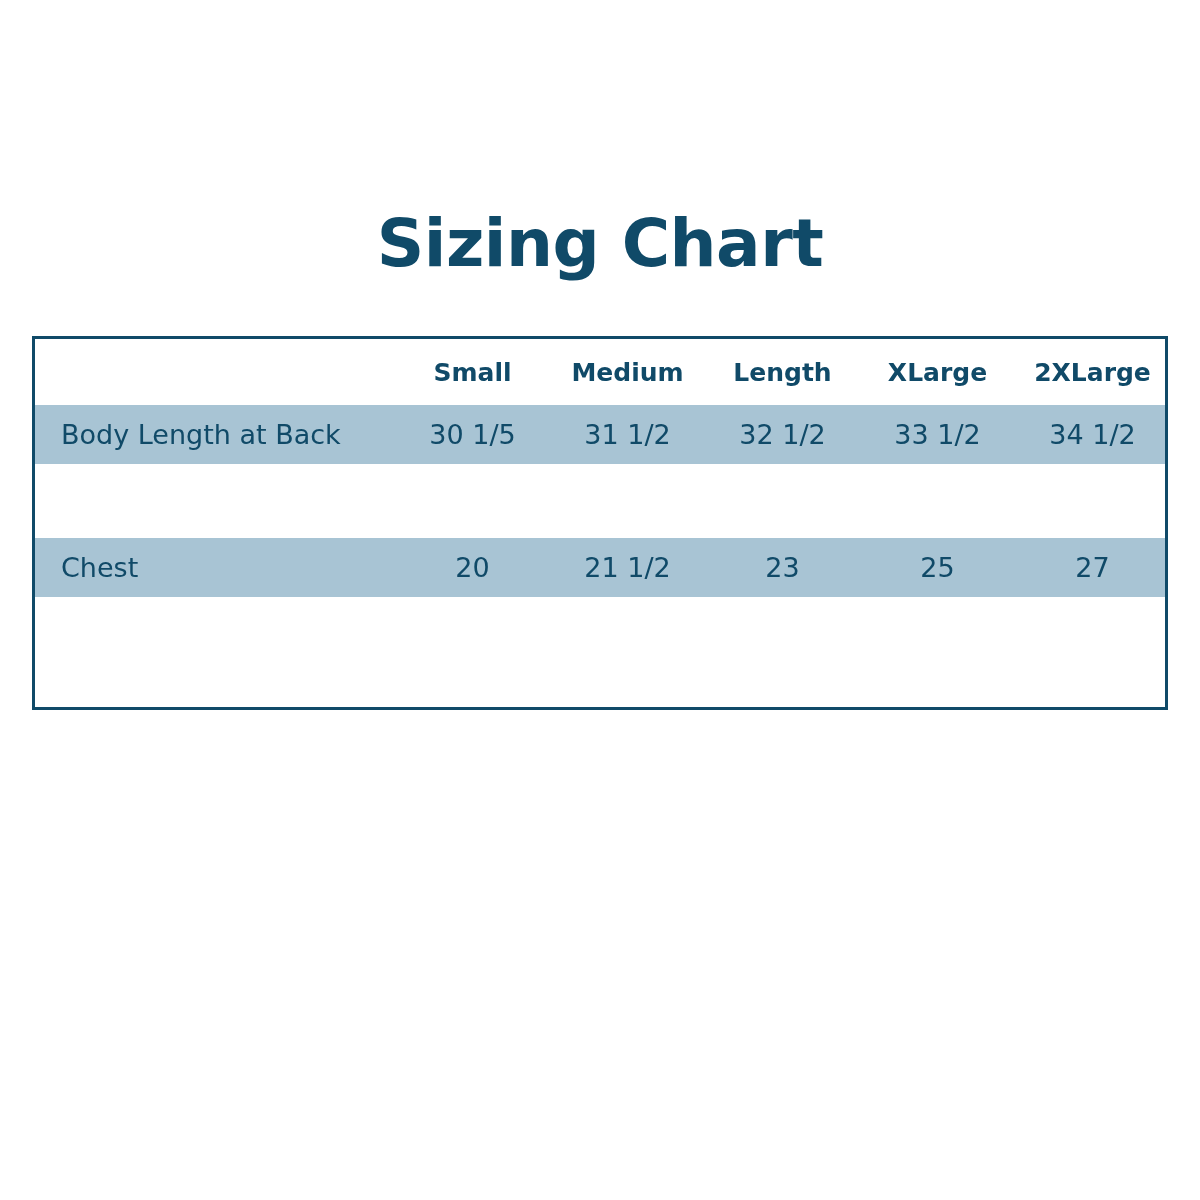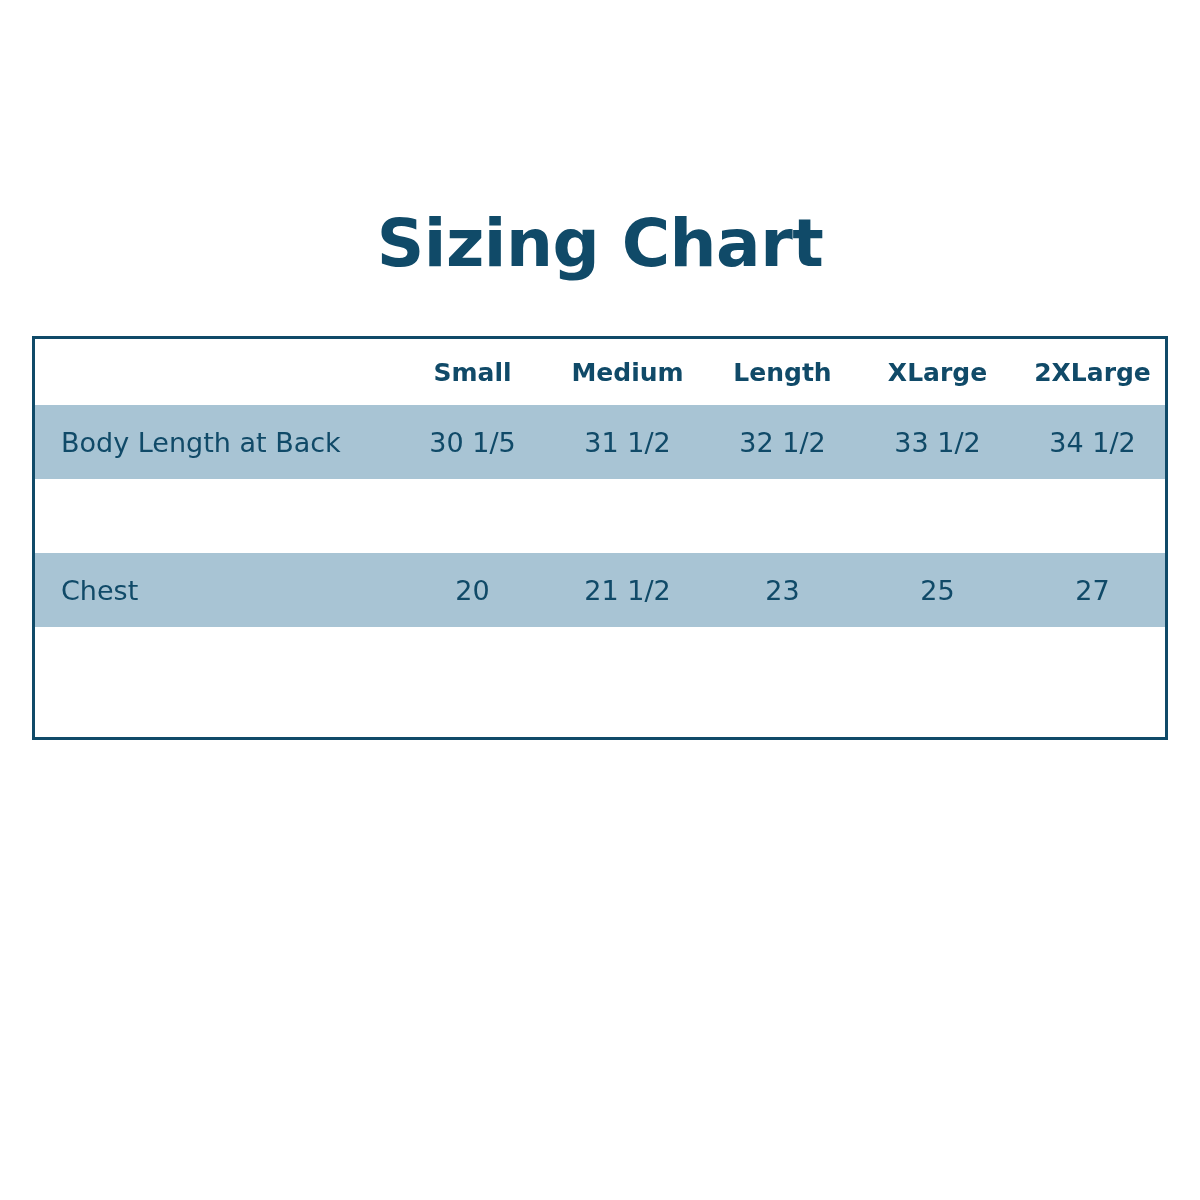--- a/index.html
+++ b/index.html
@@ -44,21 +44,21 @@
     border-collapse: collapse;
     table-layout: fixed;
   }
   col.label-col { width: 360px; }
   col.size-col  { width: 155px; }
   th, td {
     padding: 0;
     margin: 0;
   }
   tr.header-row { height: 66px; }
-  tr.data-row { height: 74px; }
+  tr.data-row { height: 59px; }
   tr.spacer-row { height: 74px; }
   tr.spacer-row.short { height: 36px; }
   tr.data-row td { background: #a8c4d4; }
   tr.spacer-row td { background: #ffffff; }
   th.size-head {
     font-size: 25px;
     font-weight: 700;
     color: #104a68;
     text-align: center;
     vertical-align: middle;

